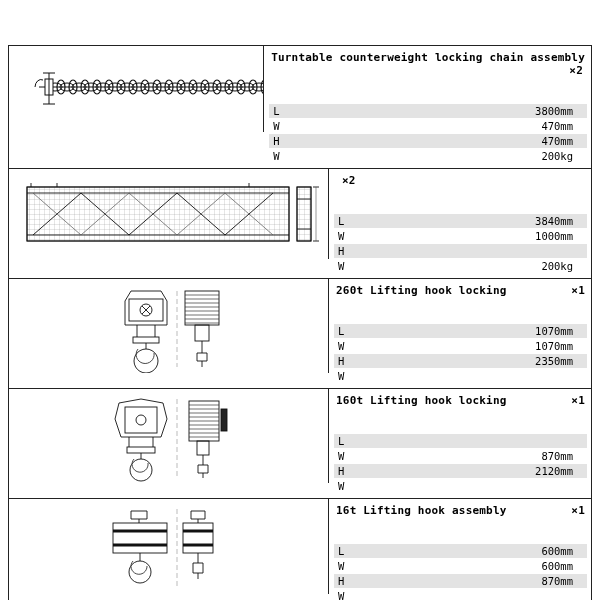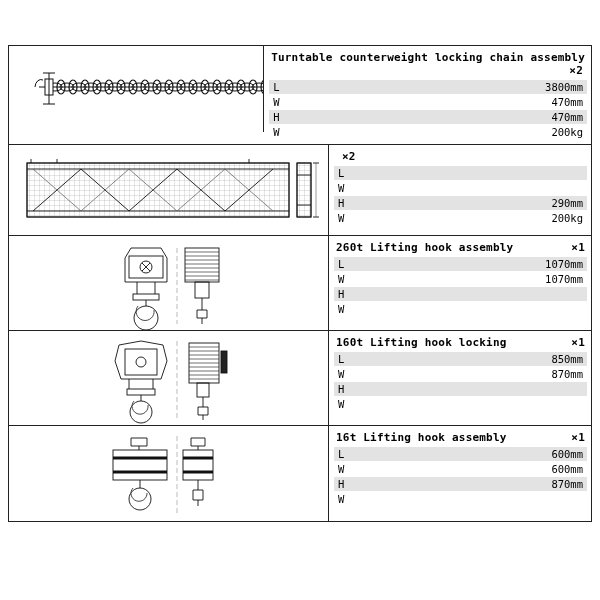--- a/index.html
+++ b/index.html
@@ -43,20 +43,21 @@
     overflow: hidden;
     background: #ffffff;
   }
   .cell-spec {
     flex: 1;
     box-sizing: border-box;
     padding: 4px 2px 2px 2px;
     background: #ffffff;
     display: flex;
     flex-direction: column;
+    gap: 24px;
   }
   .spec-title {
     display: flex;
     align-items: flex-start;
     justify-content: space-between;
     font-size: 11px;
     font-weight: bold;
     letter-spacing: 0.2px;
     padding: 1px 4px 3px 5px;
     line-height: 13px;
@@ -88,21 +89,21 @@
   }
   .spec-row.shade { background: #e3e3e3; }
   .spec-row .k {
     width: 26px;
     padding-left: 4px;
     text-align: left;
   }
   .spec-row .v {
     flex: 1;
     text-align: right;
-    padding-right: 4px;
+    padding-right: 14px;
   }
 
   
   .drawing { position: absolute; inset: 0; }
   svg { display: block; }
 
   .r1 .cell-img { height: 86px; }
   .r2 .cell-img { height: 90px; }
   .r3 .cell-img { height: 94px; }
   .r4 .cell-img { height: 94px; }
@@ -232,27 +233,28 @@
           </svg>
         </div>
       </div>
       <div class="cell-spec">
         <div class="spec-title">
           <span class="qty">×2</span>
         </div>
         <div class="spec-rows">
           <div class="spec-row shade">
             <span class="k">L</span>
-          </div>
-          <div class="spec-row">
-            <span class="k">W</span>
+            <span class="v">3840mm</span>
+          </div>
+          <div class="spec-row">
+            <span class="k">W</span>
+            <span class="v">1000mm</span>
           </div>
           <div class="spec-row shade">
             <span class="k">H</span>
-            <span class="v">290mm</span>
           </div>
           <div class="spec-row">
             <span class="k">W</span>
             <span class="v">200kg</span>
           </div>
         </div>
       </div>
     </div>
 
     <div class="row r3">
@@ -288,34 +290,35 @@
               <line x1="193" y1="62" x2="193" y2="74"></line>
               <path d="M188 74 h10 v8 h-10 z"></path>
               <path d="M193 82 v6"></path>
               <line x1="168" y1="12" x2="168" y2="88" stroke="#777" stroke-width="0.5" stroke-dasharray="5,3"></line>
             </g>
           </svg>
         </div>
       </div>
       <div class="cell-spec">
         <div class="spec-title">
-          <span>260t Lifting hook assembly</span>
+          <span>260t Lifting hook locking</span>
           <span class="qty">×1</span>
         </div>
         <div class="spec-rows">
           <div class="spec-row shade">
             <span class="k">L</span>
             <span class="v">1070mm</span>
           </div>
           <div class="spec-row">
             <span class="k">W</span>
             <span class="v">1070mm</span>
           </div>
           <div class="spec-row shade">
             <span class="k">H</span>
+            <span class="v">2350mm</span>
           </div>
           <div class="spec-row">
             <span class="k">W</span>
           </div>
         </div>
       </div>
     </div>
 
     <div class="row r4">
       <div class="cell-img">
@@ -355,28 +358,28 @@
         </div>
       </div>
       <div class="cell-spec">
         <div class="spec-title">
           <span>160t Lifting hook locking</span>
           <span class="qty">×1</span>
         </div>
         <div class="spec-rows">
           <div class="spec-row shade">
             <span class="k">L</span>
-            <span class="v">850mm</span>
           </div>
           <div class="spec-row">
             <span class="k">W</span>
             <span class="v">870mm</span>
           </div>
           <div class="spec-row shade">
             <span class="k">H</span>
+            <span class="v">2120mm</span>
           </div>
           <div class="spec-row">
             <span class="k">W</span>
           </div>
         </div>
       </div>
     </div>
 
     <div class="row r5">
       <div class="cell-img">

